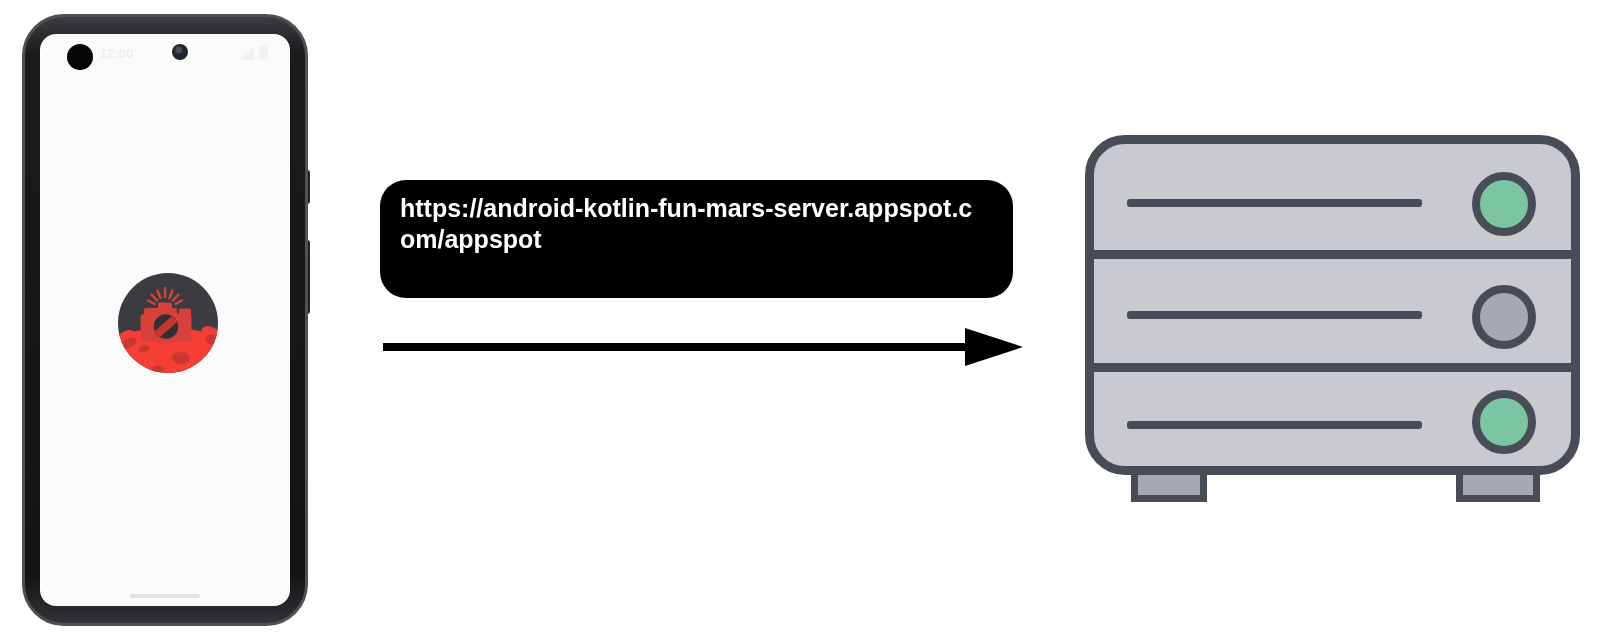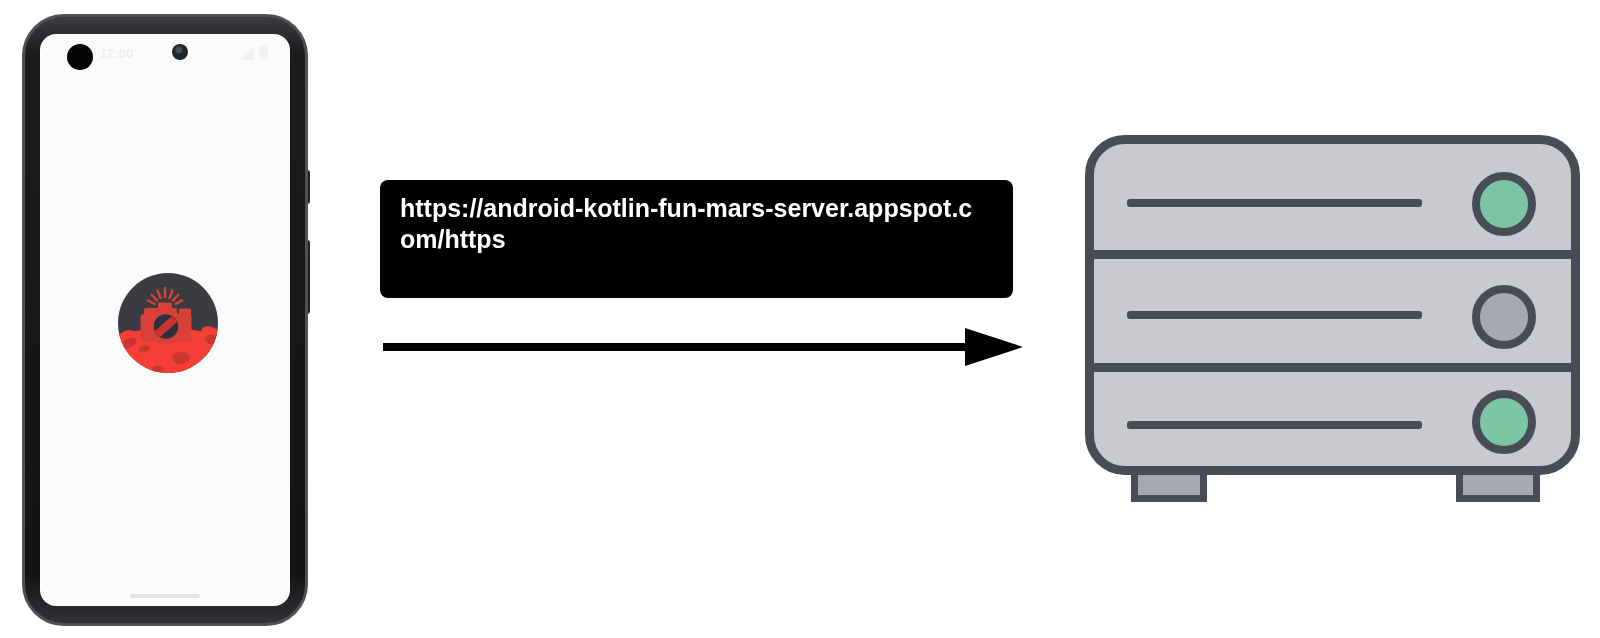--- a/index.html
+++ b/index.html
@@ -22,21 +22,21 @@
     background:radial-gradient(circle at 42% 38%, #44505c 0 3px, #23252a 4px);}
   .status-icons{position:absolute;right:22px;top:11px;display:flex;gap:5px;align-items:flex-end;}
   .sig-tri{width:0;height:0;border-left:14px solid transparent;border-bottom:14px solid #f1f1f1;}
   .battery{width:9px;height:15px;background:#f1f1f1;border-radius:2px;}
   .nav-pill{position:absolute;left:50%;bottom:8px;transform:translateX(-50%);
     width:70px;height:4px;border-radius:2px;background:#e3e3e3;}
   .mars-icon-wrap{position:absolute;left:78px;top:239px;width:100px;height:100px;}
 
   
   .request-label{position:absolute;left:380px;top:180px;width:633px;height:118px;
-    background:#000000;border-radius:8px;box-sizing:border-box;
+    background:#000000;border-radius:26px;box-sizing:border-box;
     padding:13px 20px;color:#ffffff;font-weight:bold;font-size:25px;line-height:31px;
     white-space:nowrap;}
 
   
   .arrow-svg{position:absolute;left:380px;top:325px;}
 
   
   .server{position:absolute;left:1085px;top:135px;width:495px;height:340px;
     background:#c9cad0;border:9px solid #474c56;border-radius:40px;box-sizing:border-box;z-index:2;}
   .server-divider{position:absolute;left:0;width:100%;height:9px;background:#474c56;}
@@ -124,21 +124,21 @@
           </g>
         </svg>
       </div>
 
       <div class="nav-pill"></div>
     </div>
   </div>
 
   <div class="request-label">
     <div>https://android-kotlin-fun-mars-server.appspot.c</div>
-    <div>om/https</div>
+    <div>om/appspot</div>
   </div>
 
   <svg class="arrow-svg" width="650" height="44" viewBox="0 0 650 44">
     <line x1="3" y1="22" x2="600" y2="22" stroke="#000000" stroke-width="8"></line>
     <polygon points="585,3 643,22 585,41" fill="#000000"></polygon>
   </svg>
 
   <div class="server-foot foot-left"></div>
   <div class="server-foot foot-right"></div>
 

